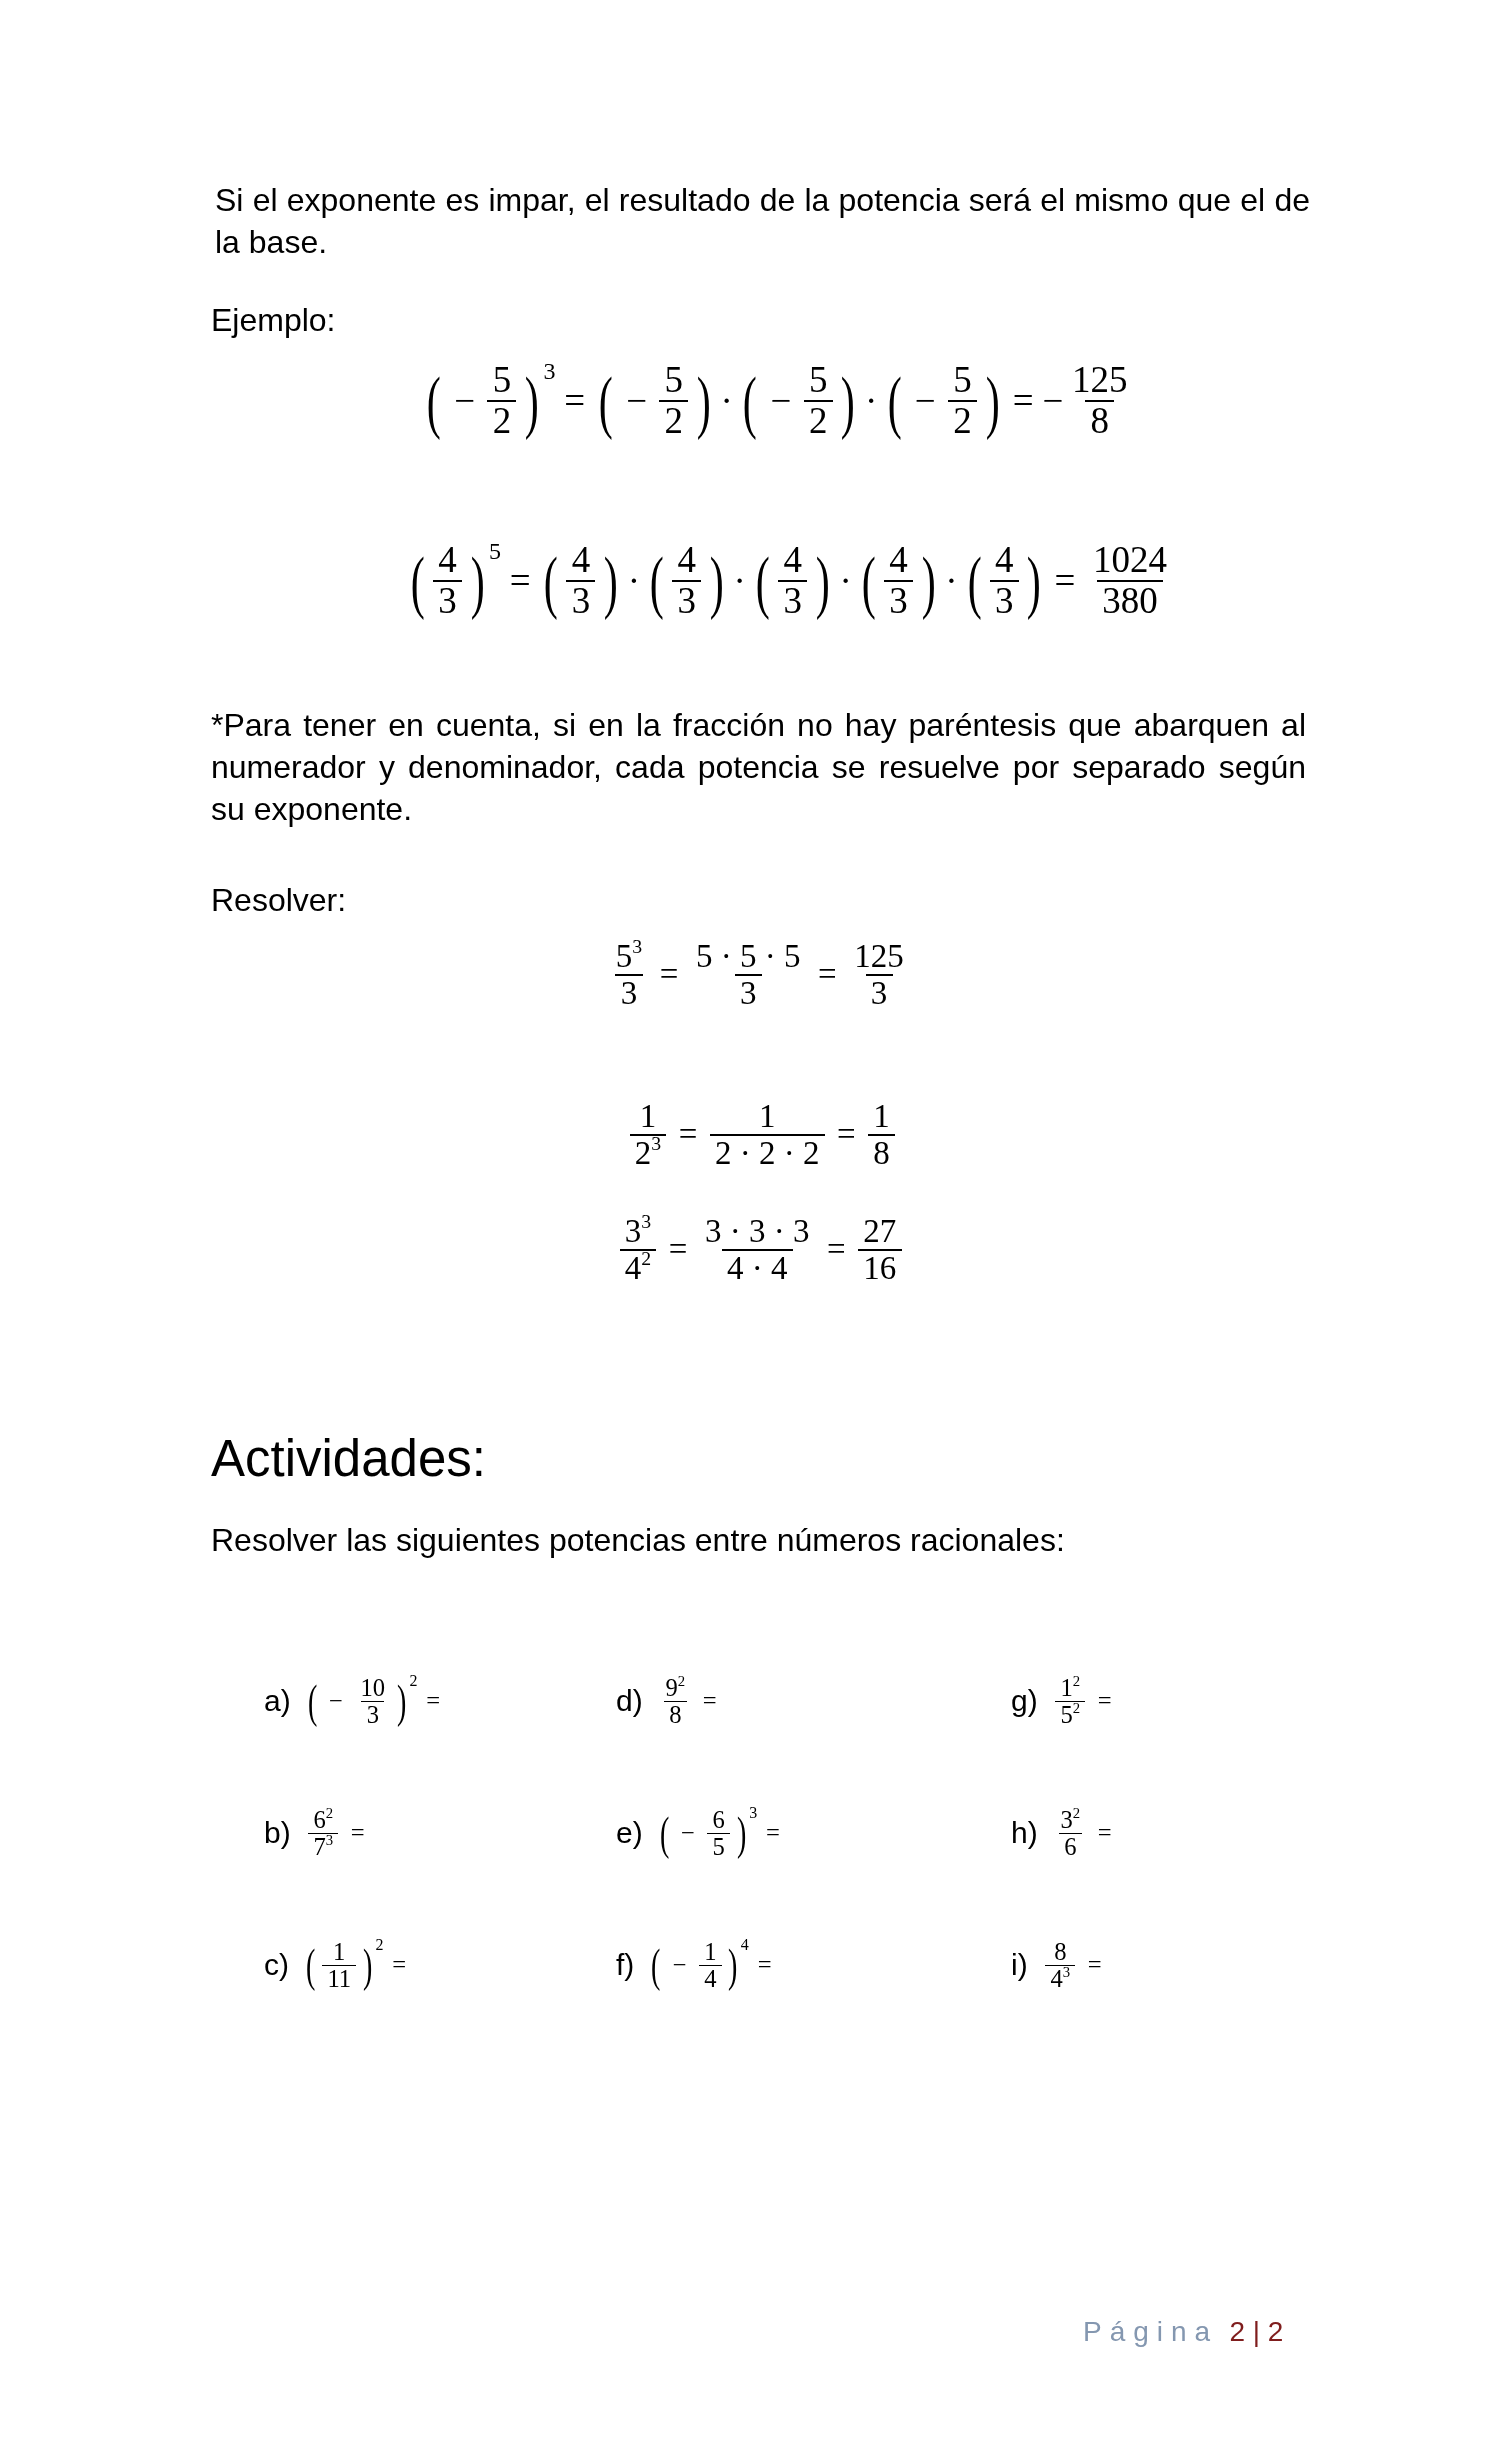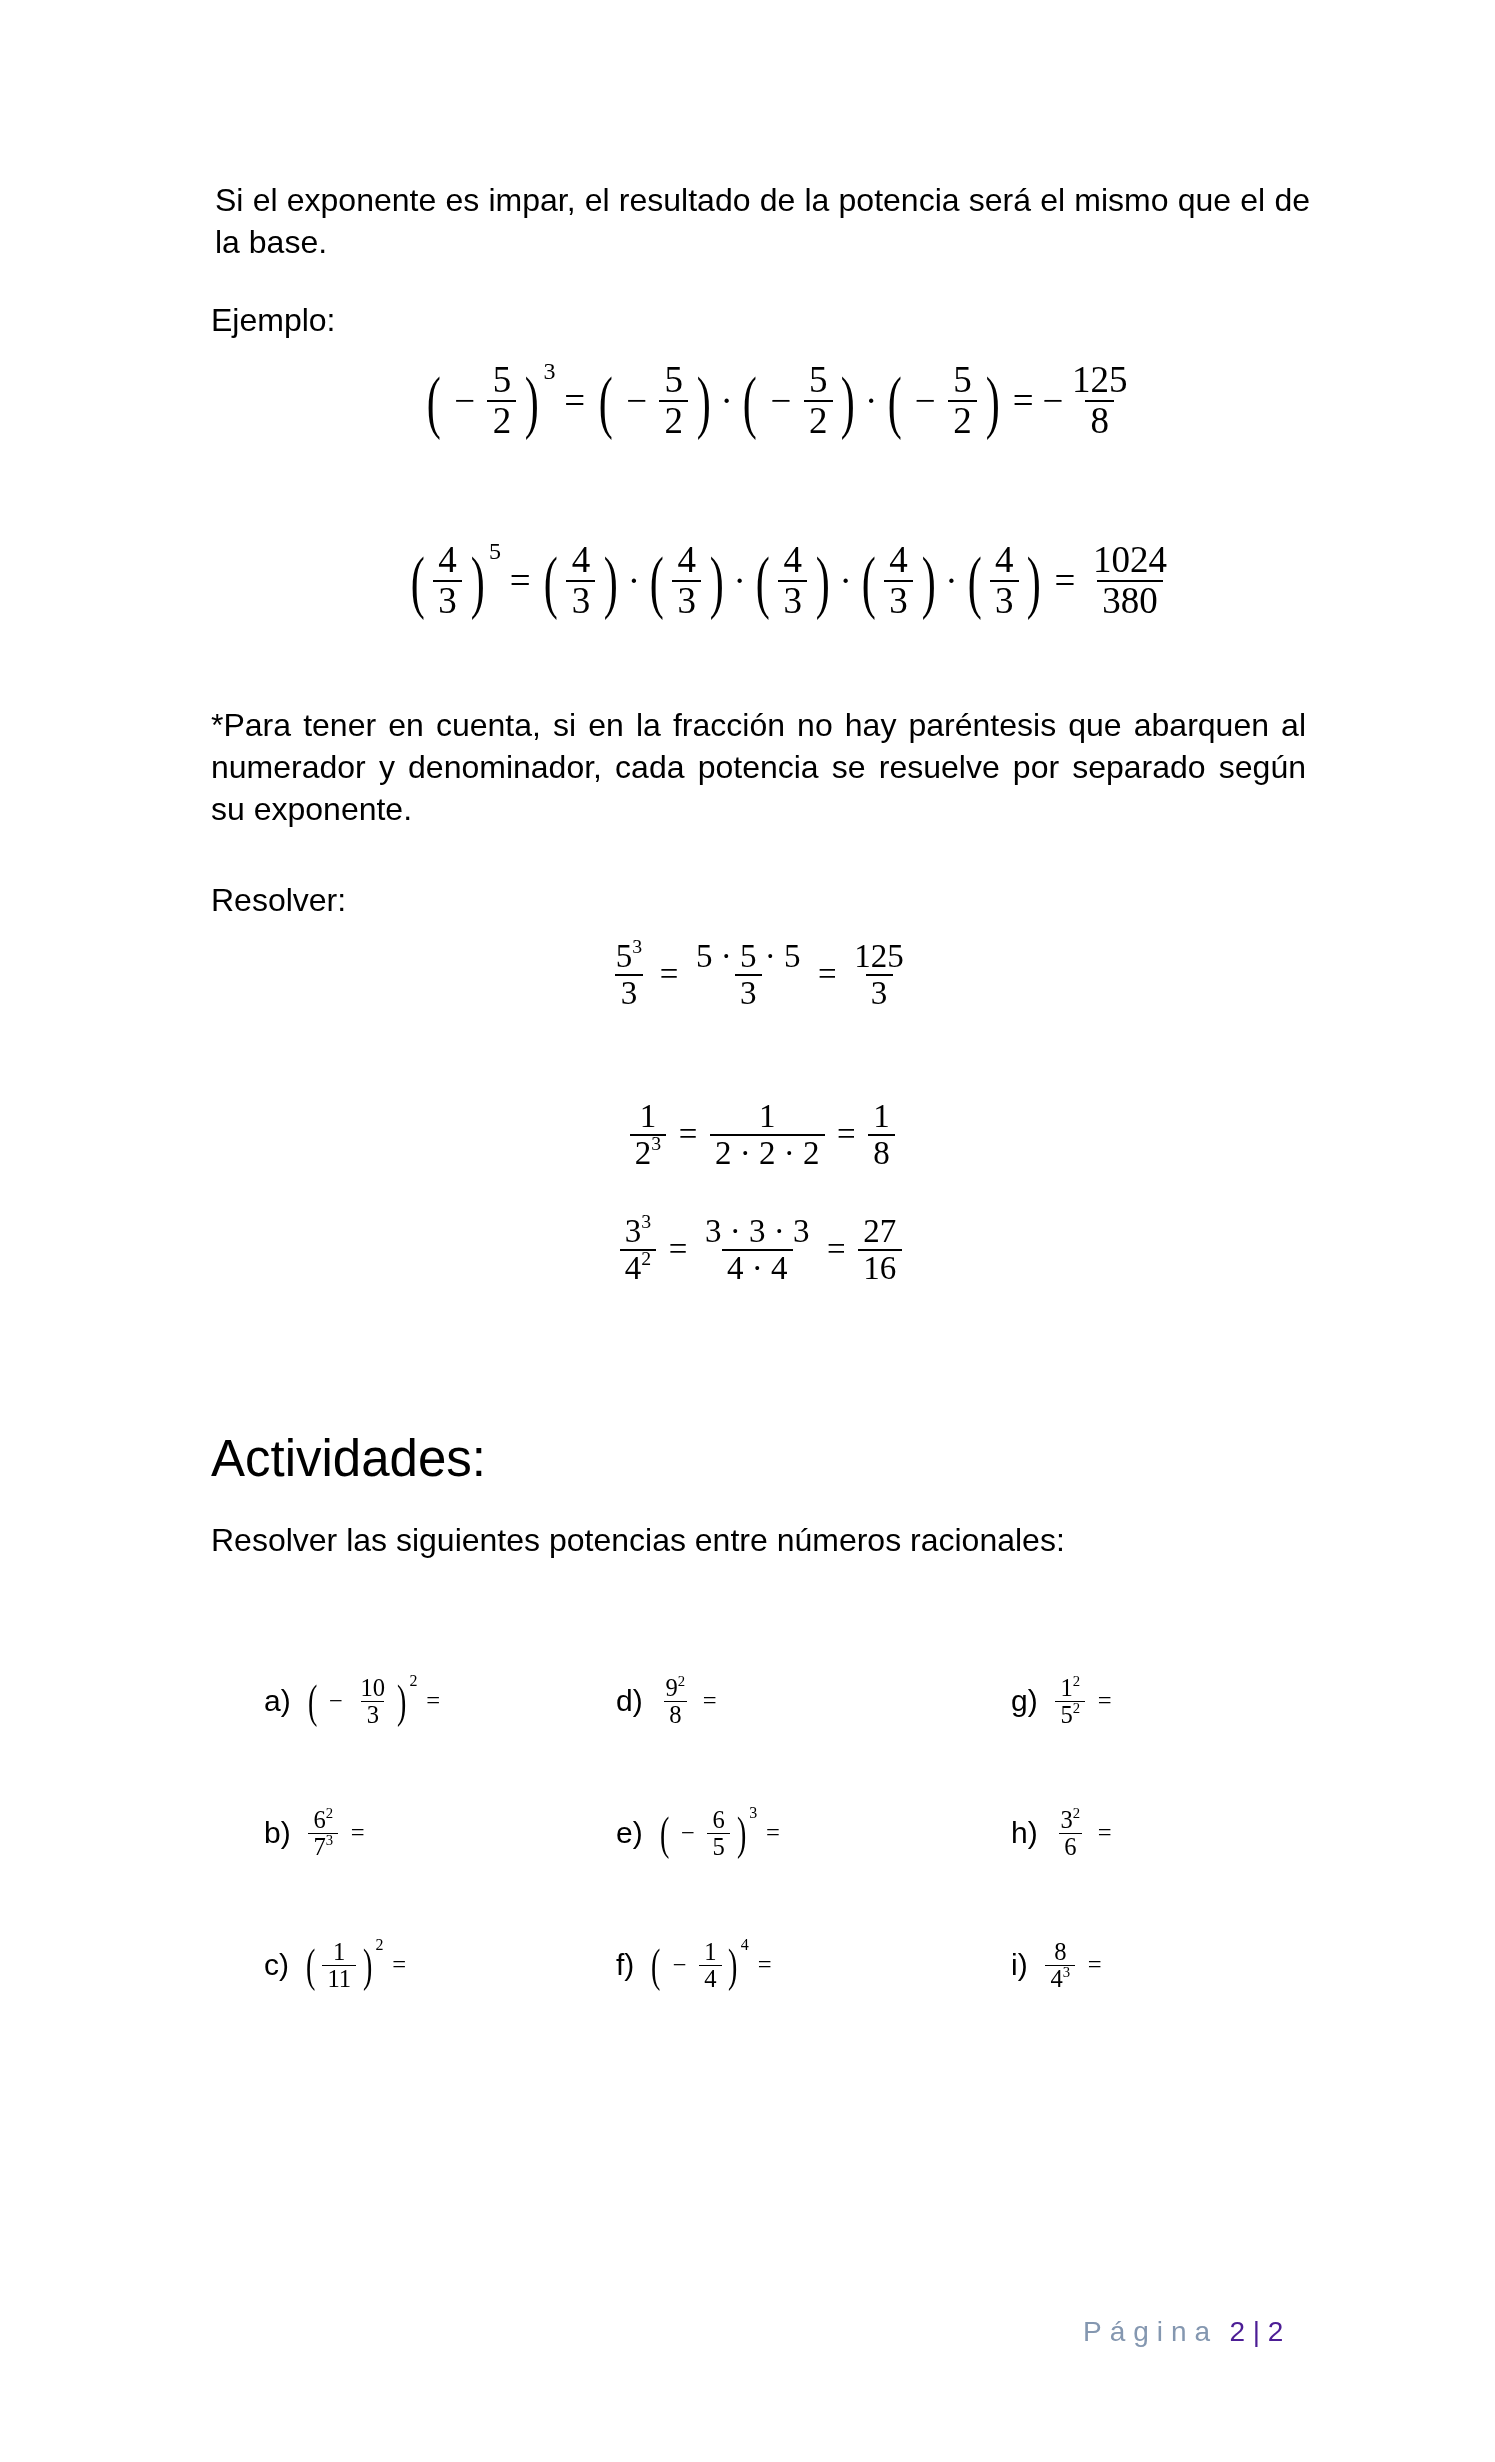--- a/index.html
+++ b/index.html
@@ -15,21 +15,21 @@
   .paren { font-size:1.9em; font-weight:100; line-height:1; transform:scaleX(0.6); display:inline-block; }
   .sup { font-size:0.65em; align-self:flex-start; margin-top:-3.5px; }
   .op { margin:0 8.8px; }
   .dot { margin:0 5.3px; }
   .small { font-size:24.6px; }
   .small .frac .den { border-top-width:1.8px; }
   .small .label { font-family:"Liberation Sans", sans-serif; font-size:30px; margin-right:14px; }
   .heading { position:absolute; left:211px; top:1429px; font-size:51px; font-family:"Liberation Sans", sans-serif; }
   .footer { position:absolute; left:1083px; top:2316px; font-size:28px; font-family:"Liberation Sans", sans-serif; }
   .footer .pg { color:#8497b0; letter-spacing:8px; }
-  .footer .nums { color:#4c1d95; margin-left:3.5px; }
+  .footer .nums { color:#7f1d1d; margin-left:3.5px; }
   sup.s { font-size:0.6em; vertical-align:0.7em; line-height:0; }
 </style>
 </head>
 <body>
 
 <p class="para" style="top:175px; margin:4px;">Si el exponente es impar, el resultado de la potencia será el mismo que el de la base.</p>
 <p class="para" style="top:299px; margin:0;">Ejemplo:</p>
 
 <div class="math" style="left:422px; top:361px;" id="eq1">
     <span style="display: inline-flex; align-items: center;">

